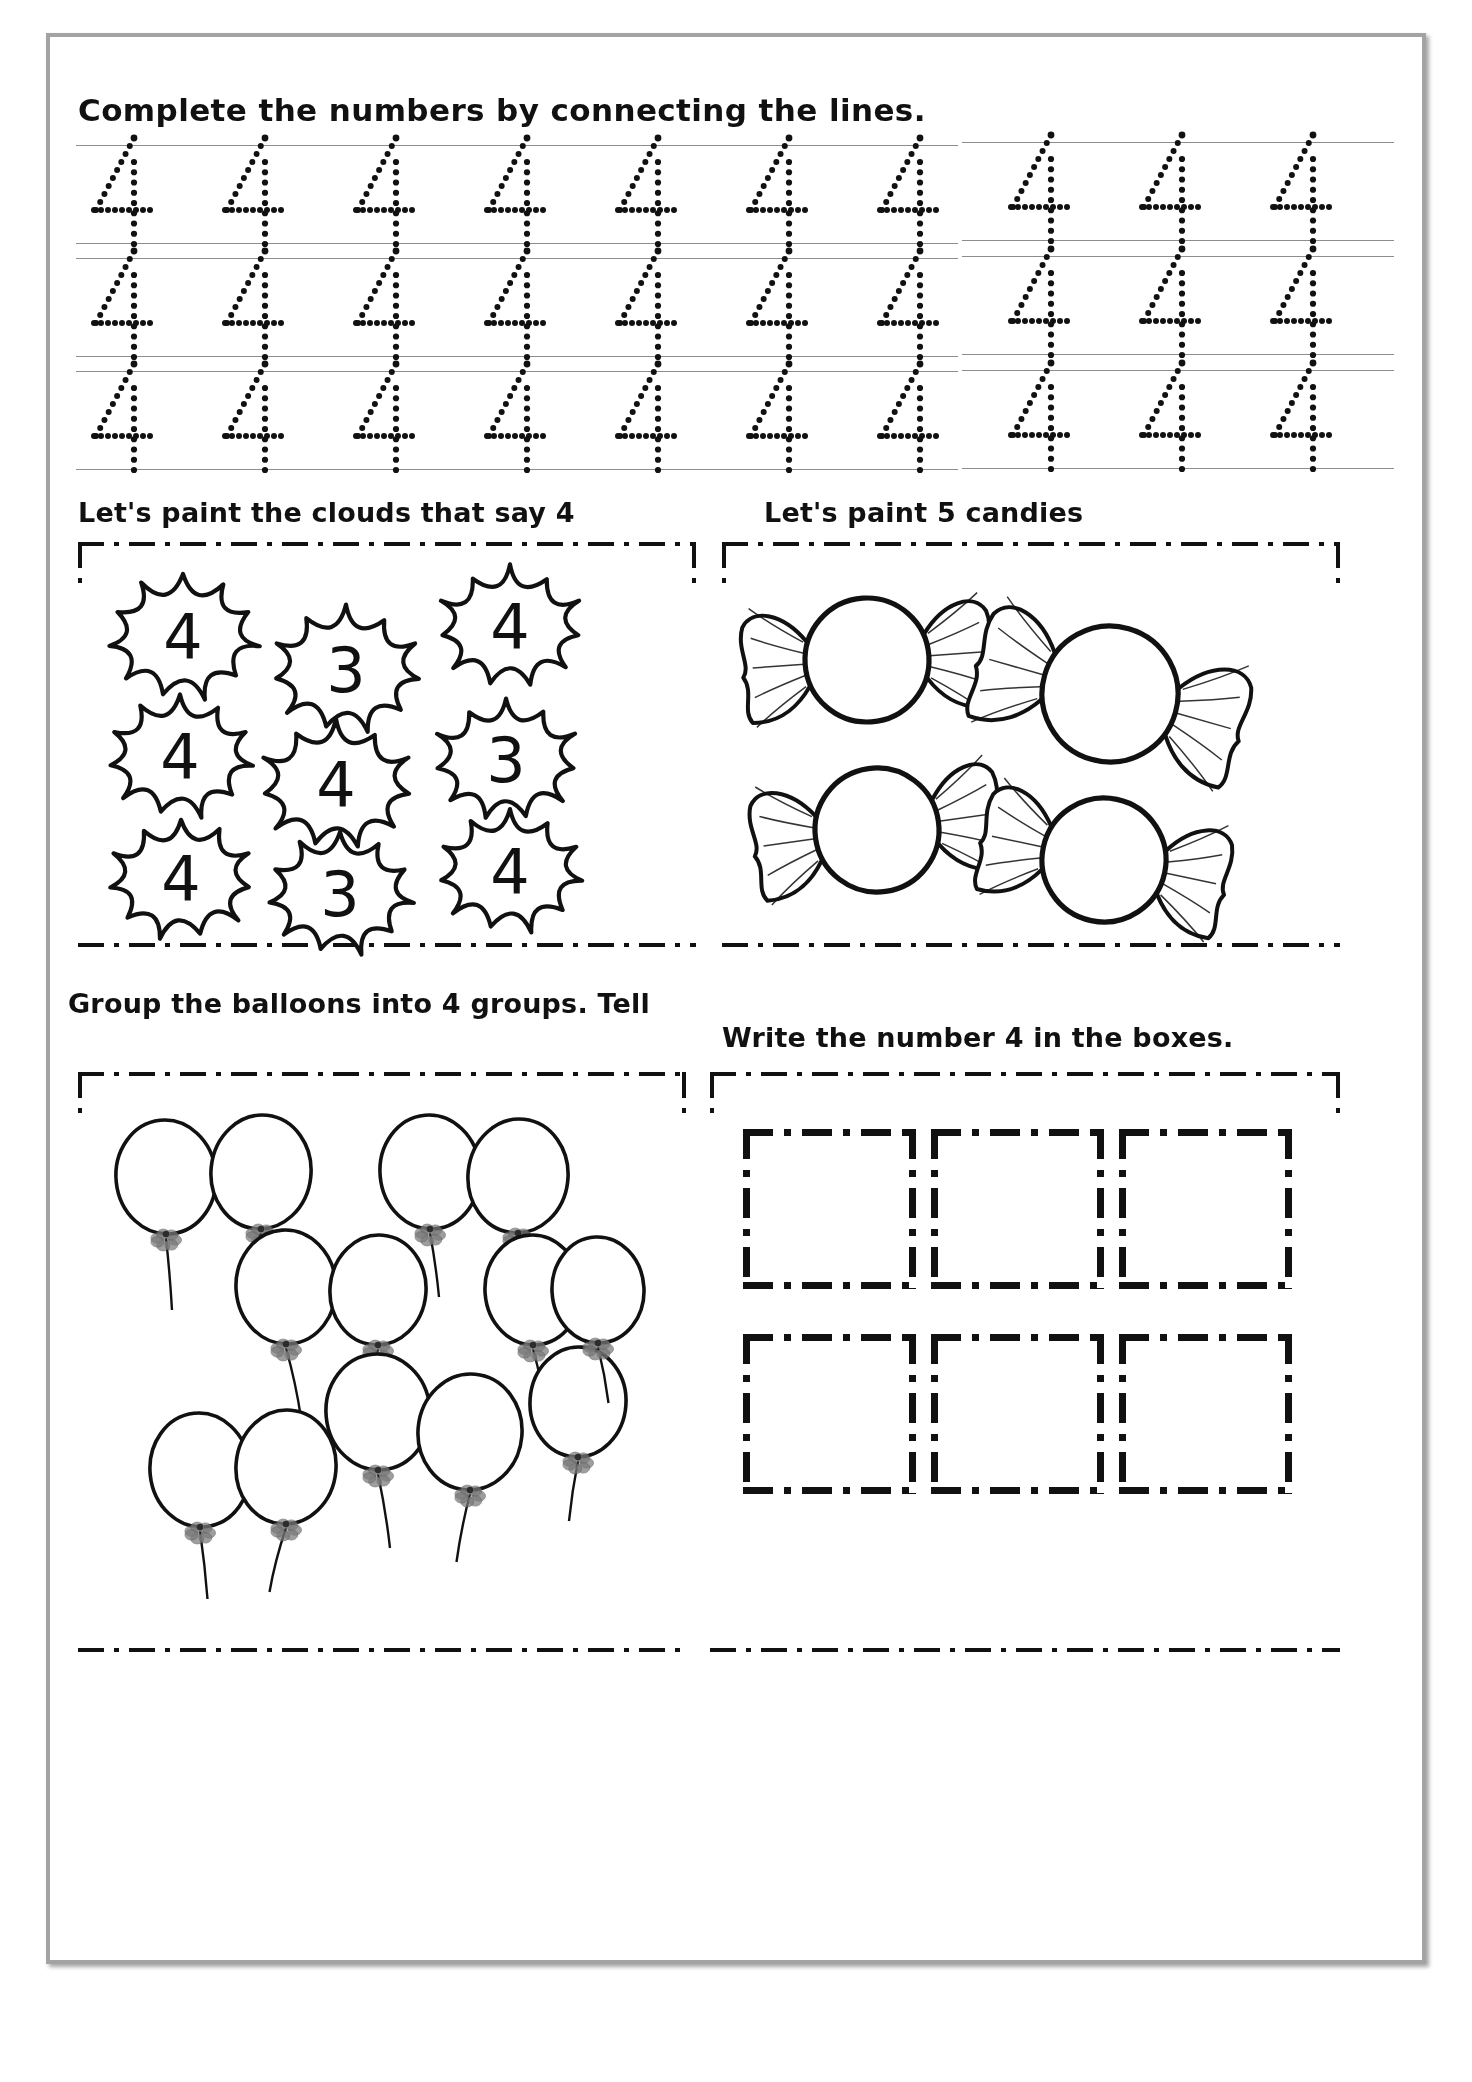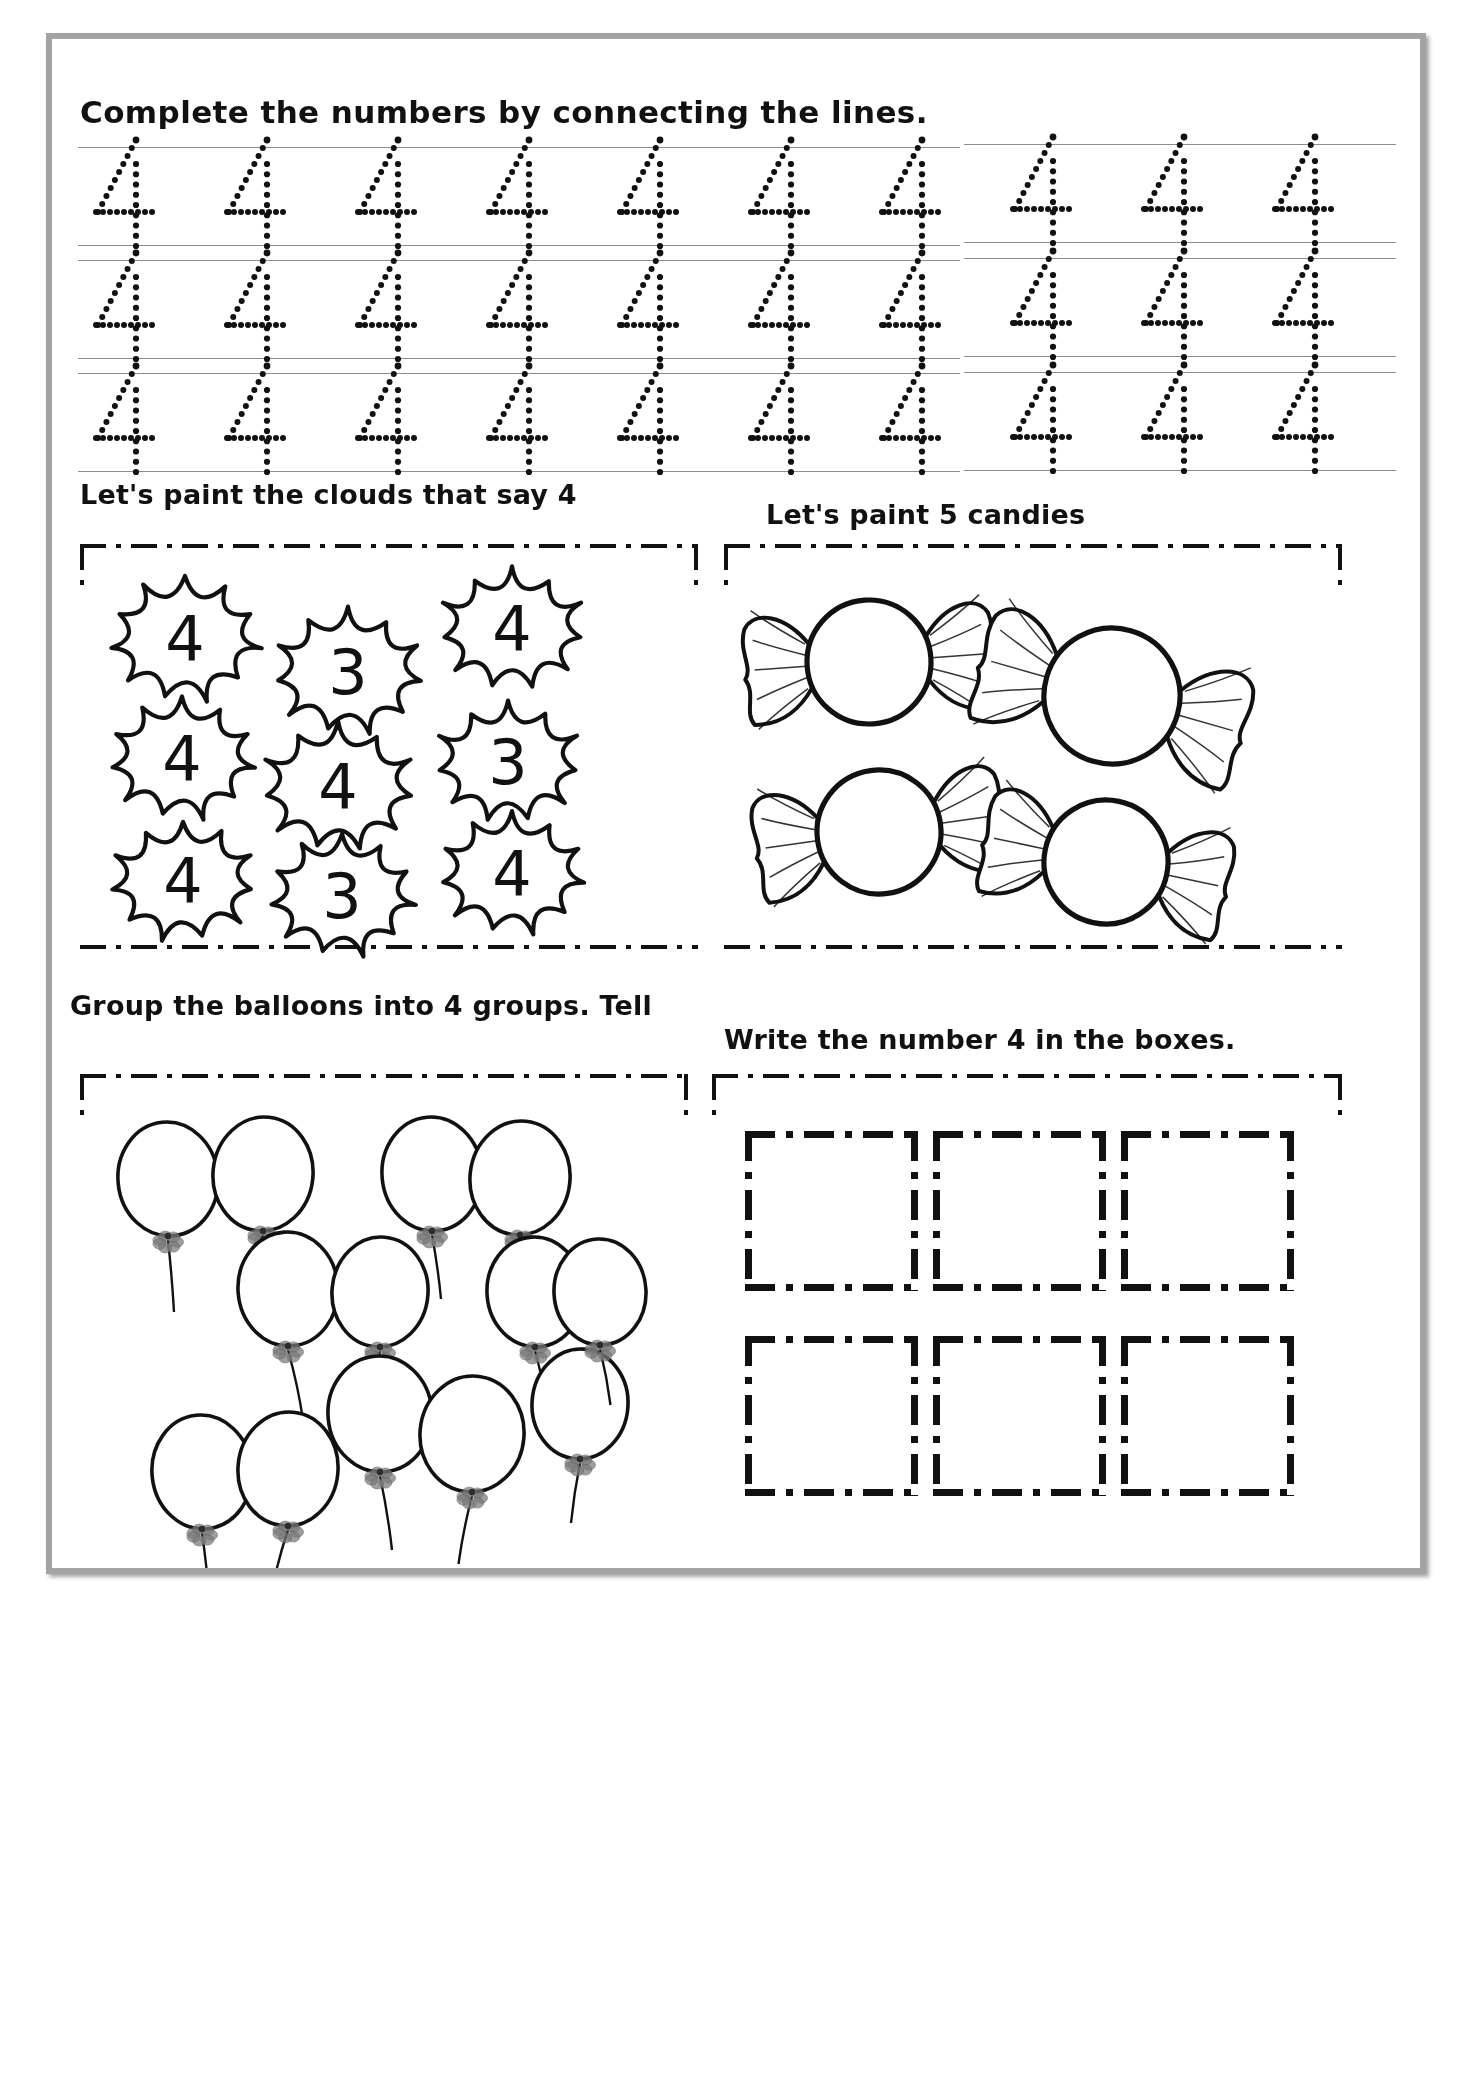--- a/index.html
+++ b/index.html
@@ -12,23 +12,23 @@
     height: 2082px;
     font-family: "DejaVu Sans", sans-serif;
     -webkit-font-smoothing: antialiased;
   }
 
   #sheet {
     position: absolute;
     left: 46px;
     top: 33px;
     width: 1380px;
-    height: 1541px;
+    height: 1931px;
     background: #ffffff;
-    border: 6px solid #a3a3a3;
+    border: 4px solid #a3a3a3;
     box-sizing: border-box;
     box-shadow: 3px 3px 4px rgba(0,0,0,0.35);
     overflow: hidden;
   }
 
   .hdr {
     position: absolute;
     left: 28px;
     top: 55px;
     font-family: "DejaVu Sans", sans-serif;
@@ -1129,21 +1129,21 @@
             <circle cx="44" cy="67" r="3.1" fill="#111111"></circle>
             <circle cx="44" cy="77.25" r="3.1" fill="#111111"></circle>
             <circle cx="44" cy="87.5" r="3.1" fill="#111111"></circle>
             <circle cx="44" cy="97.75" r="3.1" fill="#111111"></circle>
             <circle cx="44" cy="108" r="3.1" fill="#111111"></circle>
           </svg>
         </div>
       </div>
     </div>
 
-  <div class="caption" style="left:28px; top:440px;text-align:right;">Let's paint the clouds that say 4</div>
+  <div class="caption" style="left:28px; top:460px;text-align:right;">Let's paint the clouds that say 4</div>
 
   <div class="panel" id="clouds-panel" style="left:28px; top:505px; width:618px; height:405px;">
       <div class="edge dd-h" style="left: 0px; top: 0px; width: 618px;"></div>
       <div class="edge dd-h" style="left: 0px; top: 401px; width: 618px;"></div>
       <div class="edge dd-v" style="left: 0px; top: 0px; height: 405px;"></div>
       <div class="edge dd-v" style="left: 614px; top: 0px; height: 405px;"></div>
       <div class="art" style="left: 0px; top: 0px;">
         <svg width="618" height="405" viewBox="0 0 618 405">
           <g>
             <path d="M105.0,32.0 Q117.0,68.7 145.3,42.4 Q136.3,75.7 170.3,70.0 Q149.3,96.0 181.7,104.2 Q147.0,100.2 157.9,133.4 Q123.5,121.3 126.9,157.6 Q110.2,122.1 85.0,152.2 Q78.8,115.4 48.0,136.4 Q65.1,107.1 31.4,103.9 Q61.9,93.3 39.6,70.0 Q74.4,73.6 63.2,40.5 Q90.7,68.9 105.0,32.0 Z" fill="#ffffff" stroke="#111111" stroke-width="4.2" stroke-linejoin="round"></path>

